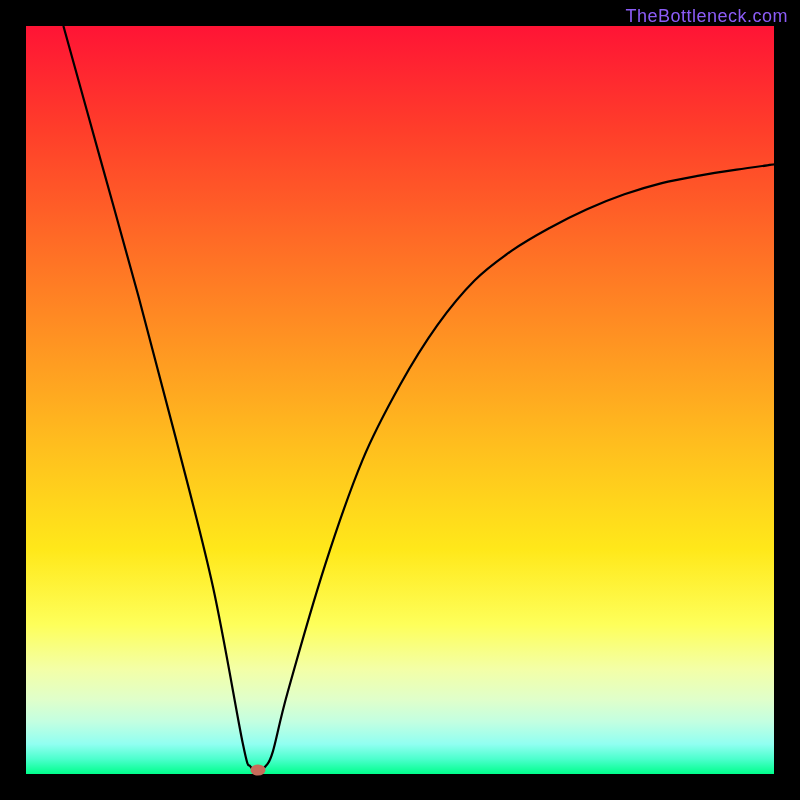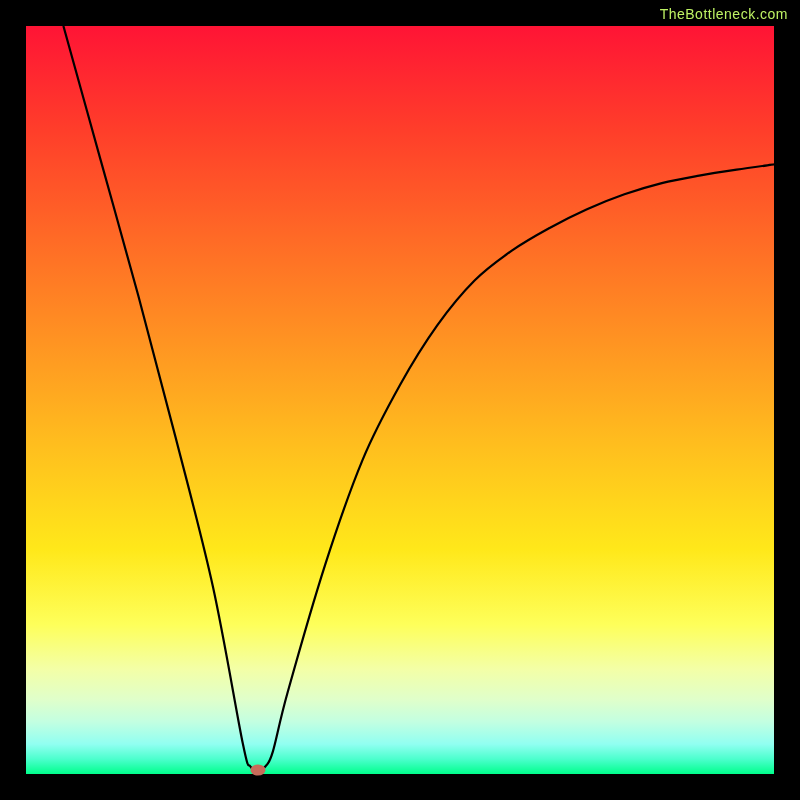--- a/index.html
+++ b/index.html
@@ -24,22 +24,22 @@
       #91fff1 96%,
       #4cffcd 98%,
       #00ff8c 100%
     );
   }
   .watermark {
     position: absolute;
     top: 6px;
     right: 12px;
     font-family: Arial, Helvetica, sans-serif;
-    font-size: 14px;
-    color: #bef264;
+    font-size: 18px;
+    color: #8b5cf6;
     letter-spacing: 0.5px;
   }
   svg.curve {
     position: absolute;
     left: 0; top: 0;
     width: 100%; height: 100%;
   }
   .marker {
     position: absolute;
     width: 15px;

